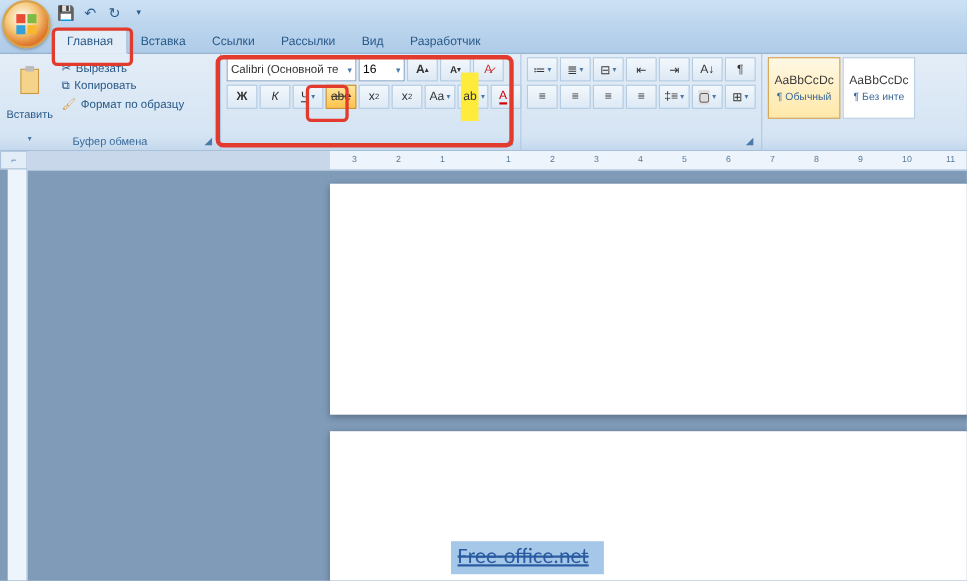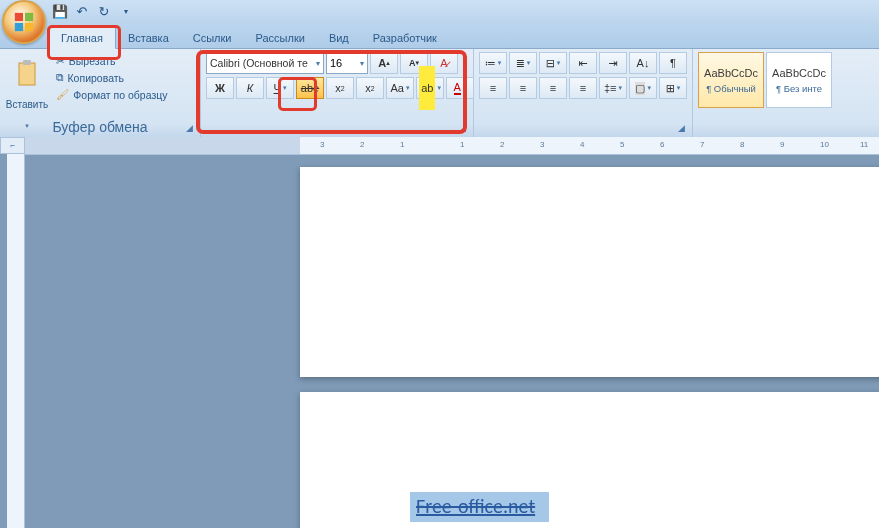--- a/index.html
+++ b/index.html
@@ -79,21 +79,21 @@
   }
   .group {
     border-right: 1px solid #b0c8e0;
     padding: 3px 5px 0;
     display: flex;
     flex-direction: column;
     position: relative;
   }
   .group-label {
     text-align: center;
-    font-size: 14px;
+    font-size: 10px;
     color: #3a6a9a;
     padding: 2px 0 2px;
     position: absolute;
     bottom: 0;
     left: 0;
     right: 0;
   }
   .group-body {
     display: flex;
     flex: 1;

